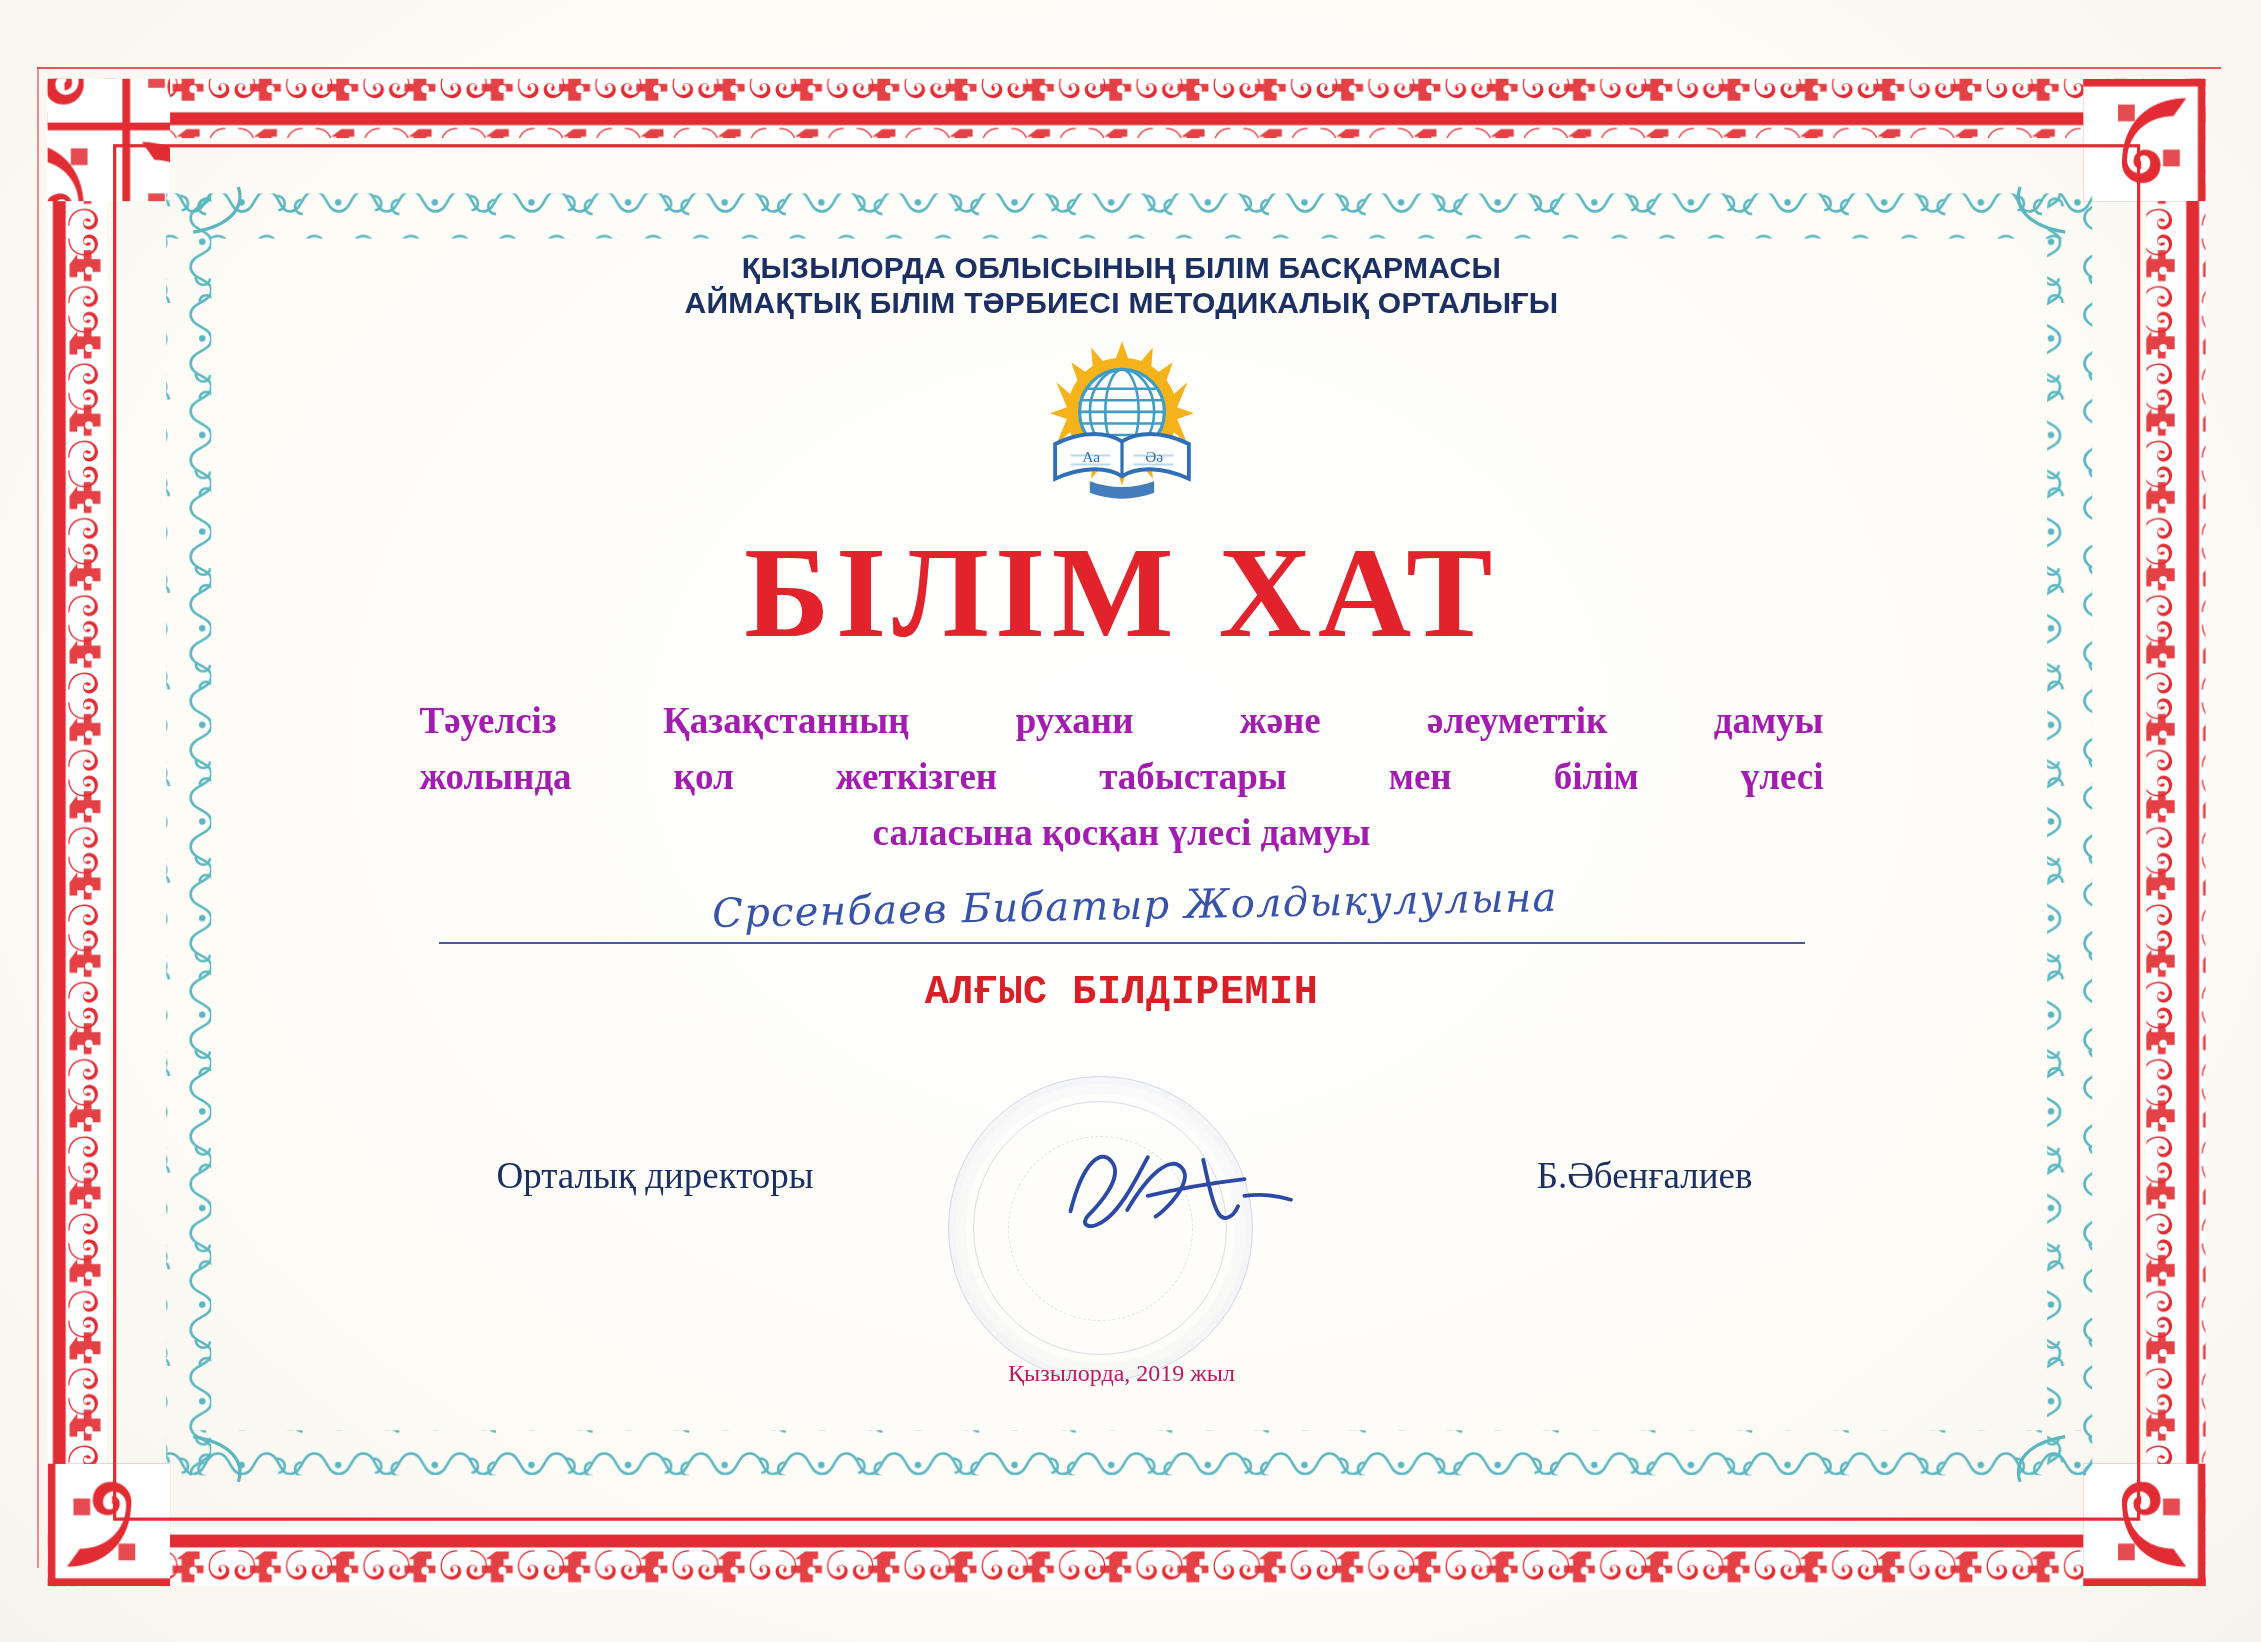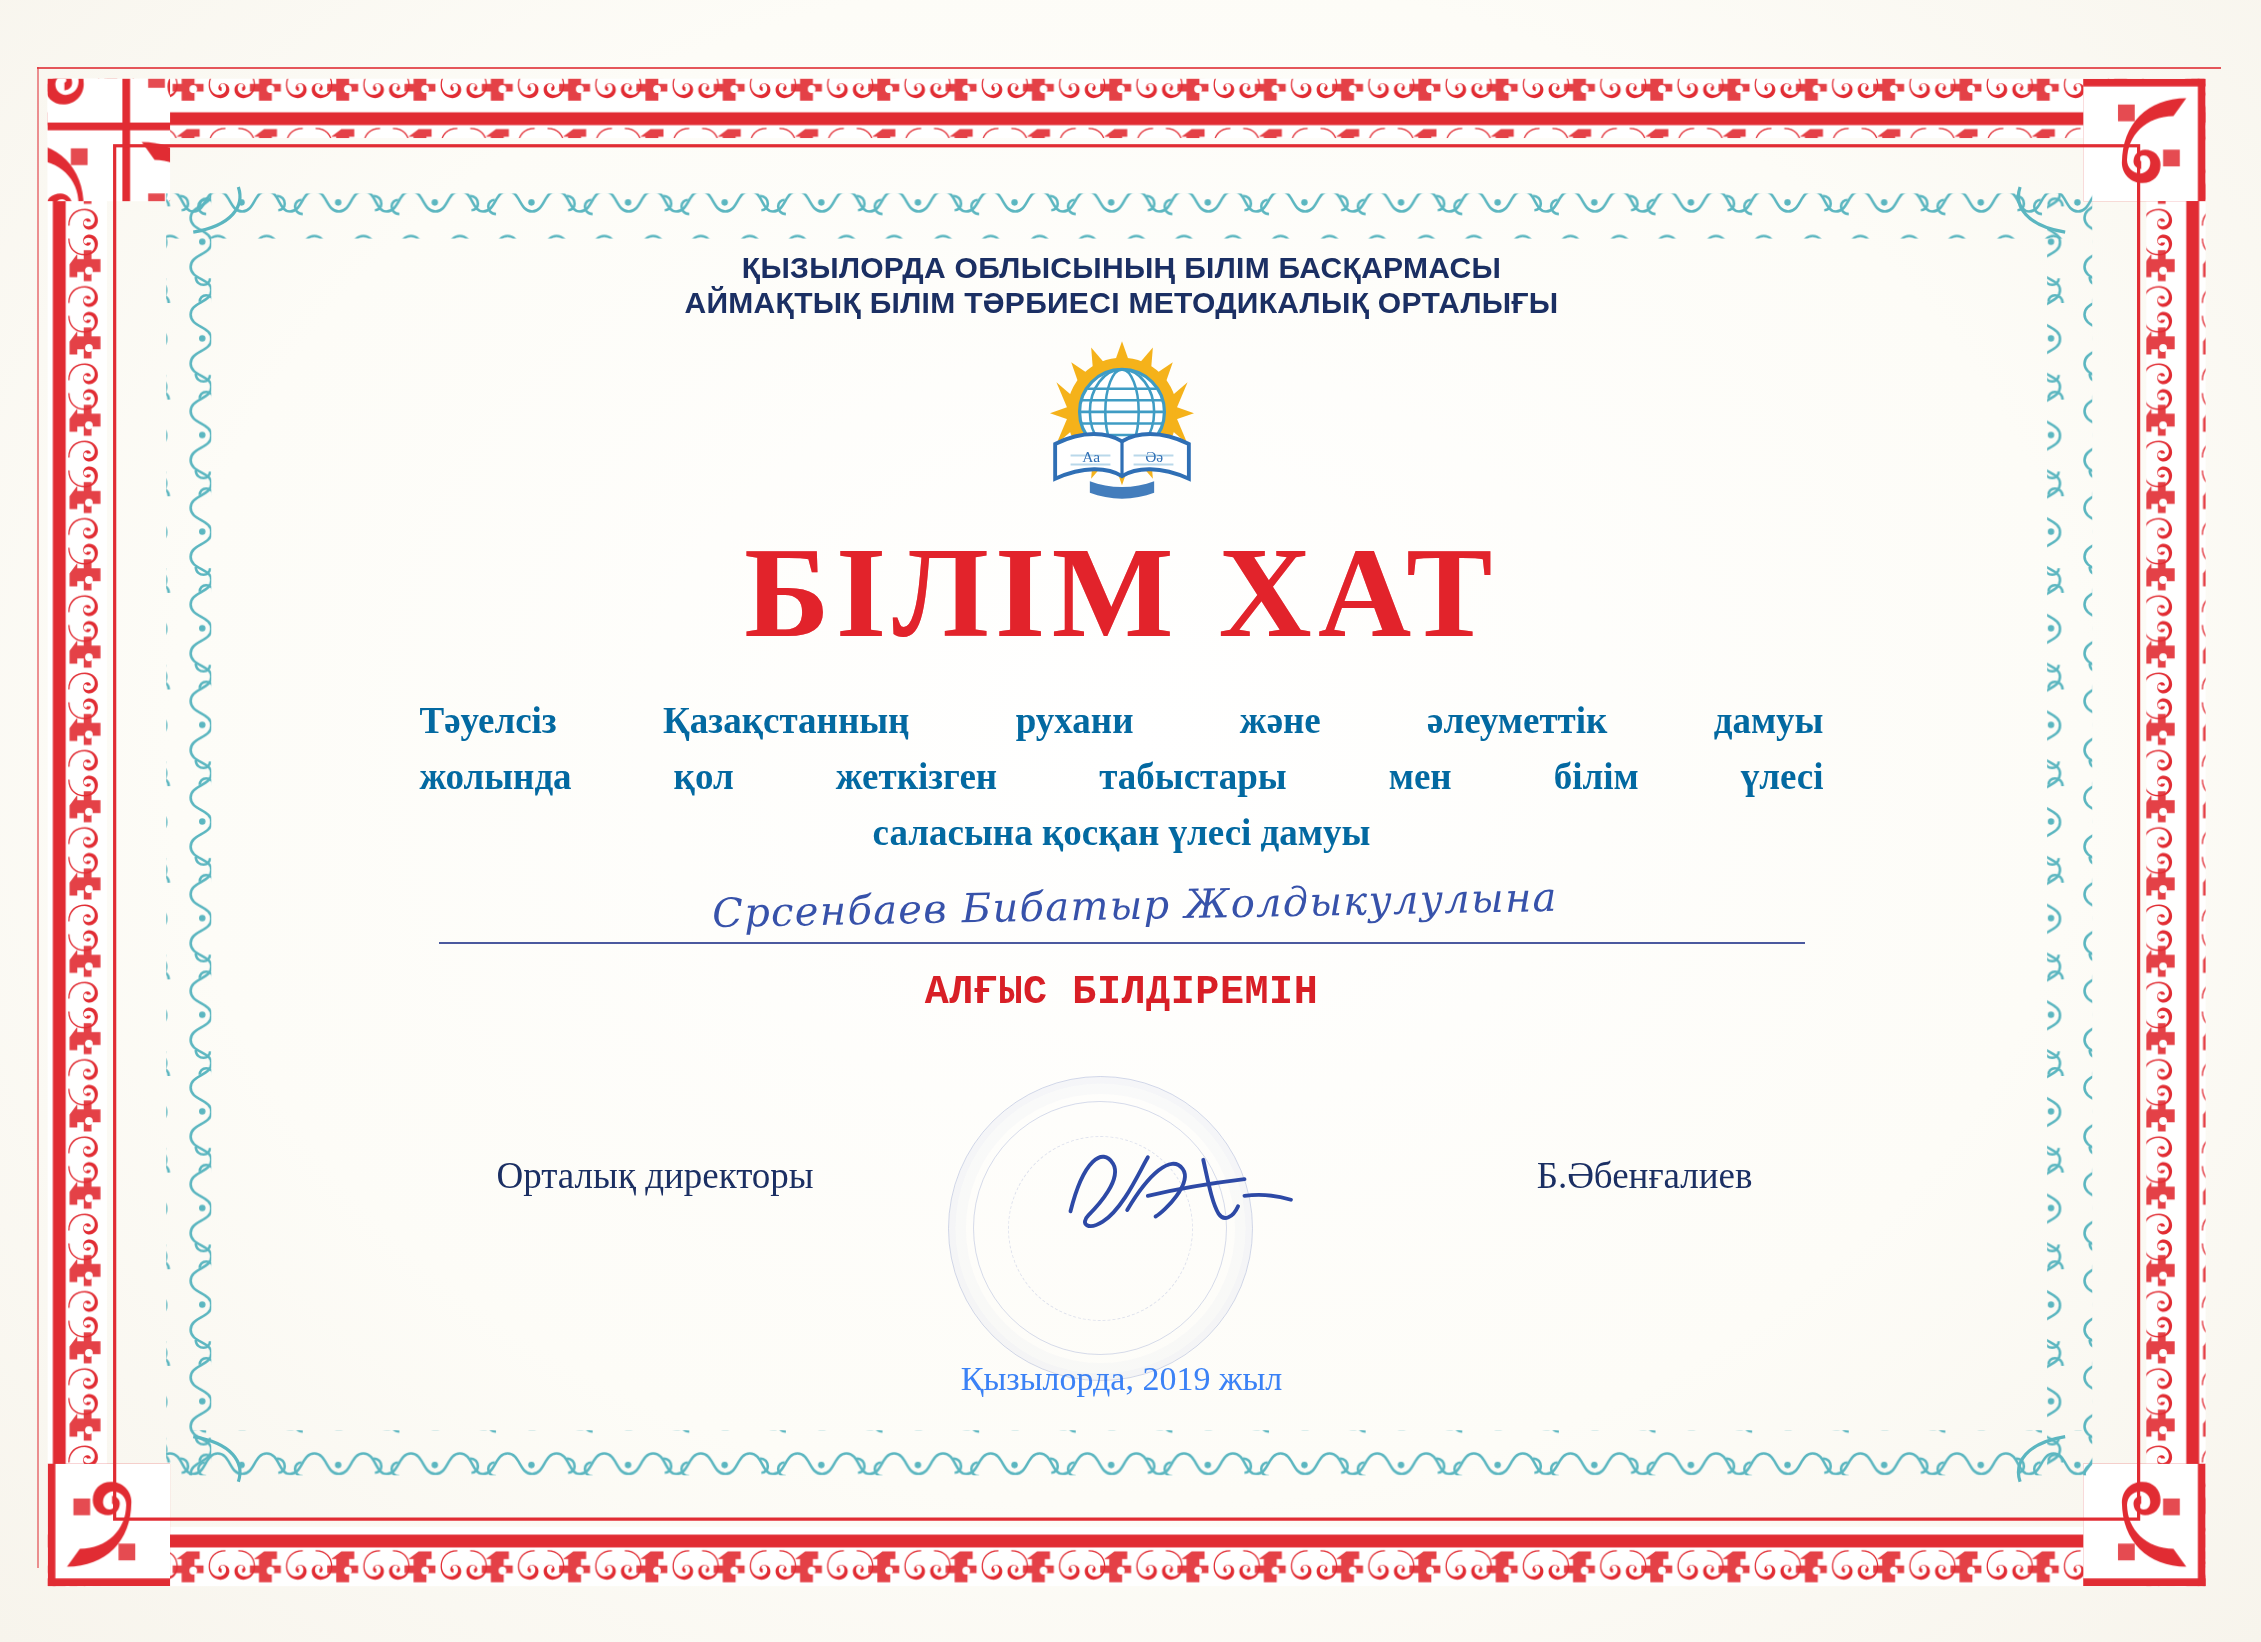--- a/index.html
+++ b/index.html
@@ -107,21 +107,21 @@
   }
 
   
   .body-text {
     margin: 36px auto 0;
     width: 1404px;
     font-family: "Liberation Serif", serif;
     font-weight: 700;
     font-size: 37px;
     line-height: 1.52;
-    color: #0369a1;
+    color: #a21caf;
     text-align: justify;
     text-align-last: center;
   }
   .body-line {
     display: block;
     text-align: justify;
     text-align-last: justify;
     margin: 0 auto;
   }
   .body-line.last {
@@ -224,22 +224,22 @@
     left: 670px;
     top: 13px;
     width: 271px;
     height: 116px;
   }
 
   
   .place-year {
     margin-top: 97px;
     font-family: "Liberation Serif", serif;
-    font-size: 34px;
-    color: #3b82f6;
+    font-size: 24px;
+    color: #be185d;
   }
 </style>
 </head>
 <body>
 
 <div class="scan">
   <div class="paper"></div>
 
   <div class="edge-line-top"></div>
   <div class="edge-line-left"></div>

